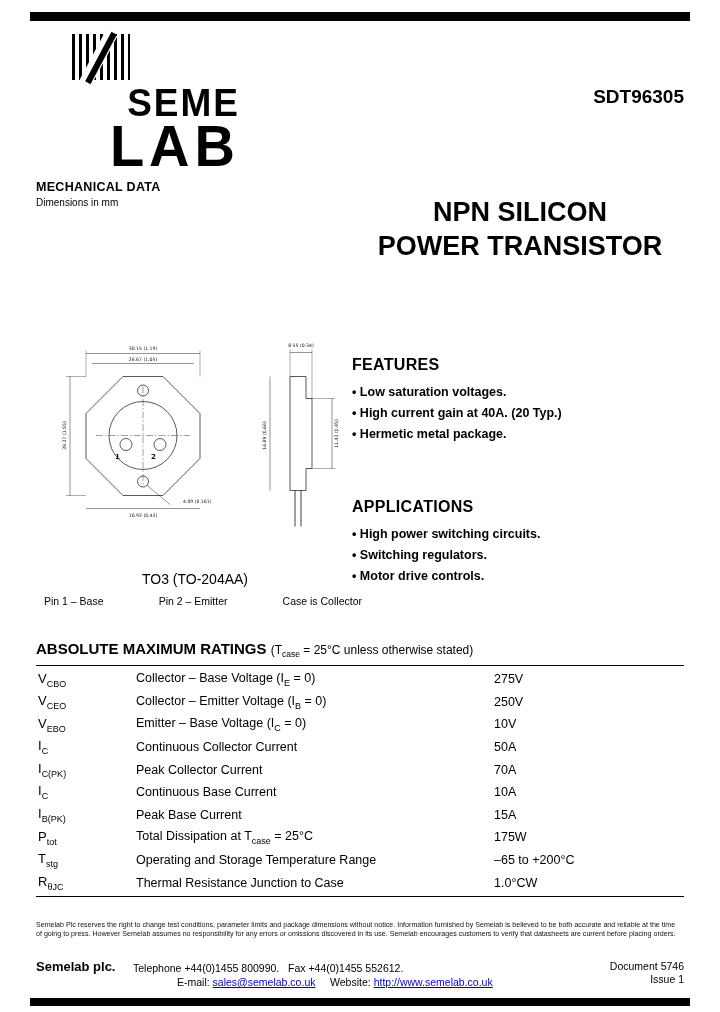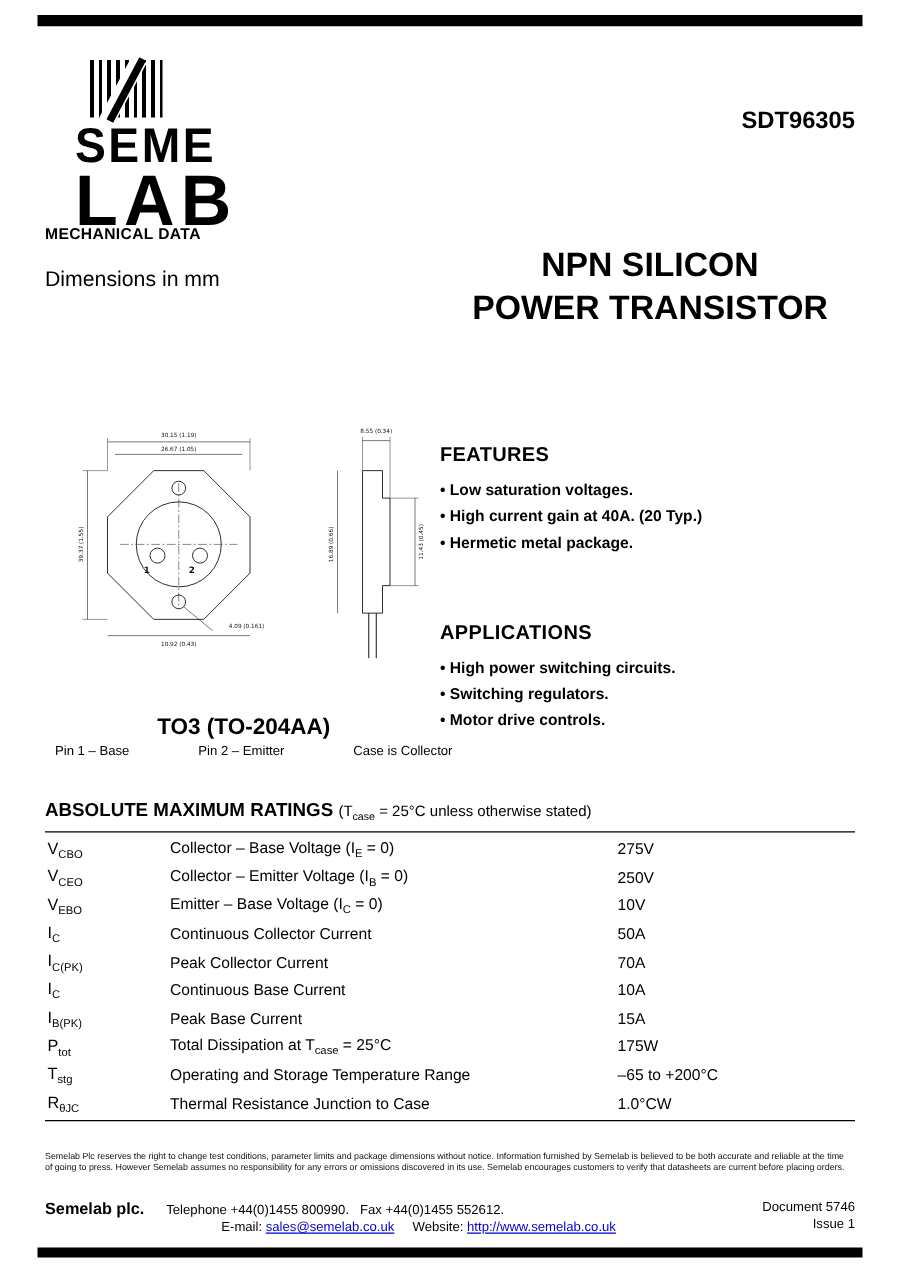--- a/index.html
+++ b/index.html
@@ -7,46 +7,46 @@
   .page {
     position:relative; width:720px; height:1012px; margin:0 auto;
     background:#fff; color:#000; overflow:hidden;
     font-family:"Liberation Sans", sans-serif;
   }
   .bar { position:absolute; left:30px; width:660px; background:#000; }
   .bar-top { top:12px; height:9px; }
   .bar-bottom { top:998px; height:8px; }
 
   
-  .logo { position:absolute; left:60px; top:48px; width:180px; }
+  .logo { position:absolute; left:60px; top:34px; width:180px;text-align:right; }
   .logo-mark { position:relative; width:58px; height:46px; margin:0 0 4px 12px;
     background:repeating-linear-gradient(90deg,#000 0 3px,#fff 3px 7px); }
   .logo-slash-white { position:absolute; left:20px; top:-4px; width:13px; height:56px;
     background:#fff; transform:rotate(28deg); }
   .logo-slash-black { position:absolute; left:26px; top:-4px; width:6px; height:56px;
     background:#000; transform:rotate(28deg); }
   .logo-seme { font-weight:bold; font-size:37px; letter-spacing:2px; line-height:1.0; transform:scaleY(1.05); }
   .logo-lab  { font-weight:bold; font-size:56px; letter-spacing:5px; line-height:0.92; transform:scaleY(1.02); }
 
   .part-number { position:absolute; top:86px; right:36px; font-size:19px; font-weight:bold; }
 
   .mech { position:absolute; left:36px; top:180px; }
   .mech-h { font-size:12.5px; font-weight:bold; letter-spacing:0.3px; }
-  .mech-n { font-size:17px; margin-top:20px; }
+  .mech-n { font-size:10px; margin-top:3px; }
 
   .main-title { position:absolute; left:350px; top:196px; width:340px;
     text-align:center; font-weight:bold; font-size:27px; line-height:1.25; }
 
   .drawing { position:absolute; left:48px; top:336px; }
   .drawing text { font-family:"DejaVu Sans", sans-serif; fill:#111; }
   .dimtxt { font-size:4.6px; }
   .pinnum { font-size:7px; font-weight:bold; }
 
   .pkg-caption { position:absolute; left:85px; top:571px; width:220px;
-    text-align:center; font-weight:bold; font-size:18px; }
+    text-align:center; font-weight:normal; font-size:14px; }
   .pkg-pins { position:absolute; left:44px; top:595px; width:318px;
     display:flex; justify-content:space-between; font-size:10.5px; }
 
   .side-block { position:absolute; left:352px; width:334px; }
   .features { top:356px; }
   .applications { top:498px; }
   .side-h { font-size:16px; font-weight:bold; letter-spacing:0.3px; }
   .bullets { margin-top:8px; }
   .bullet { font-size:12.5px; font-weight:bold; line-height:21px; }
   .bullet::before { content:"• "; }

